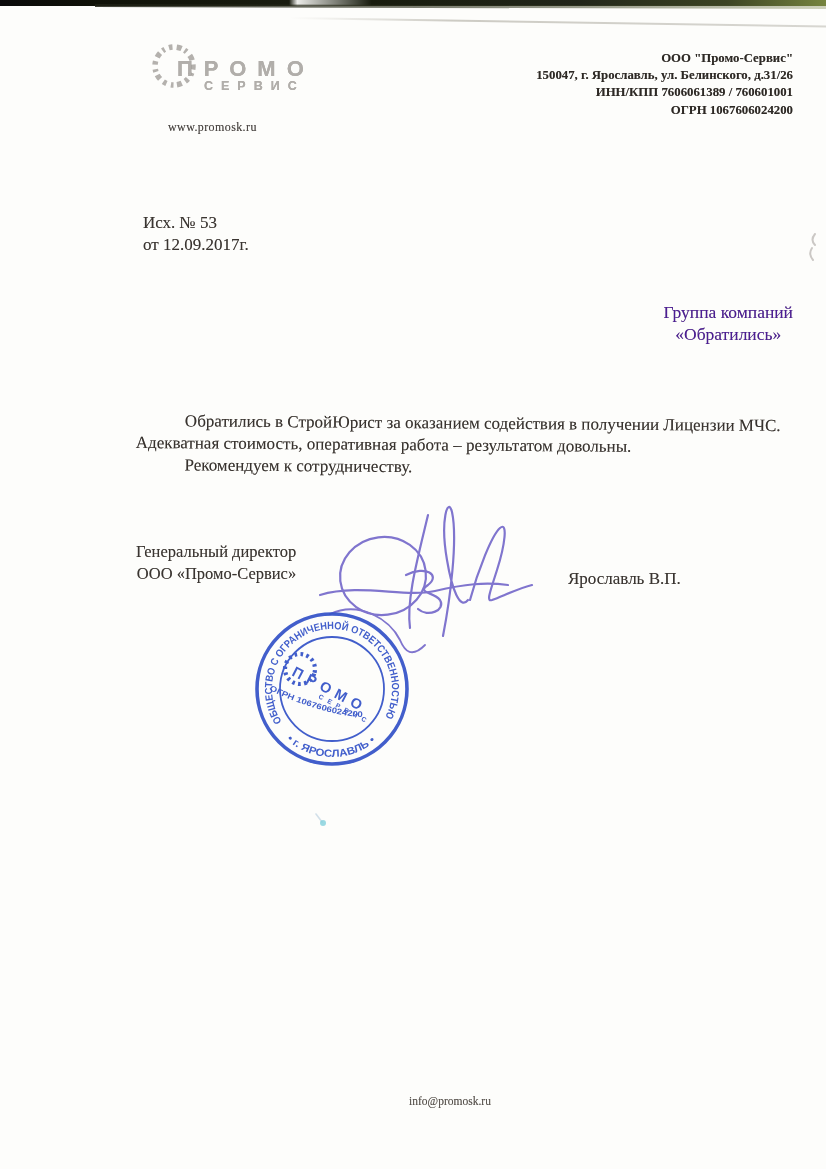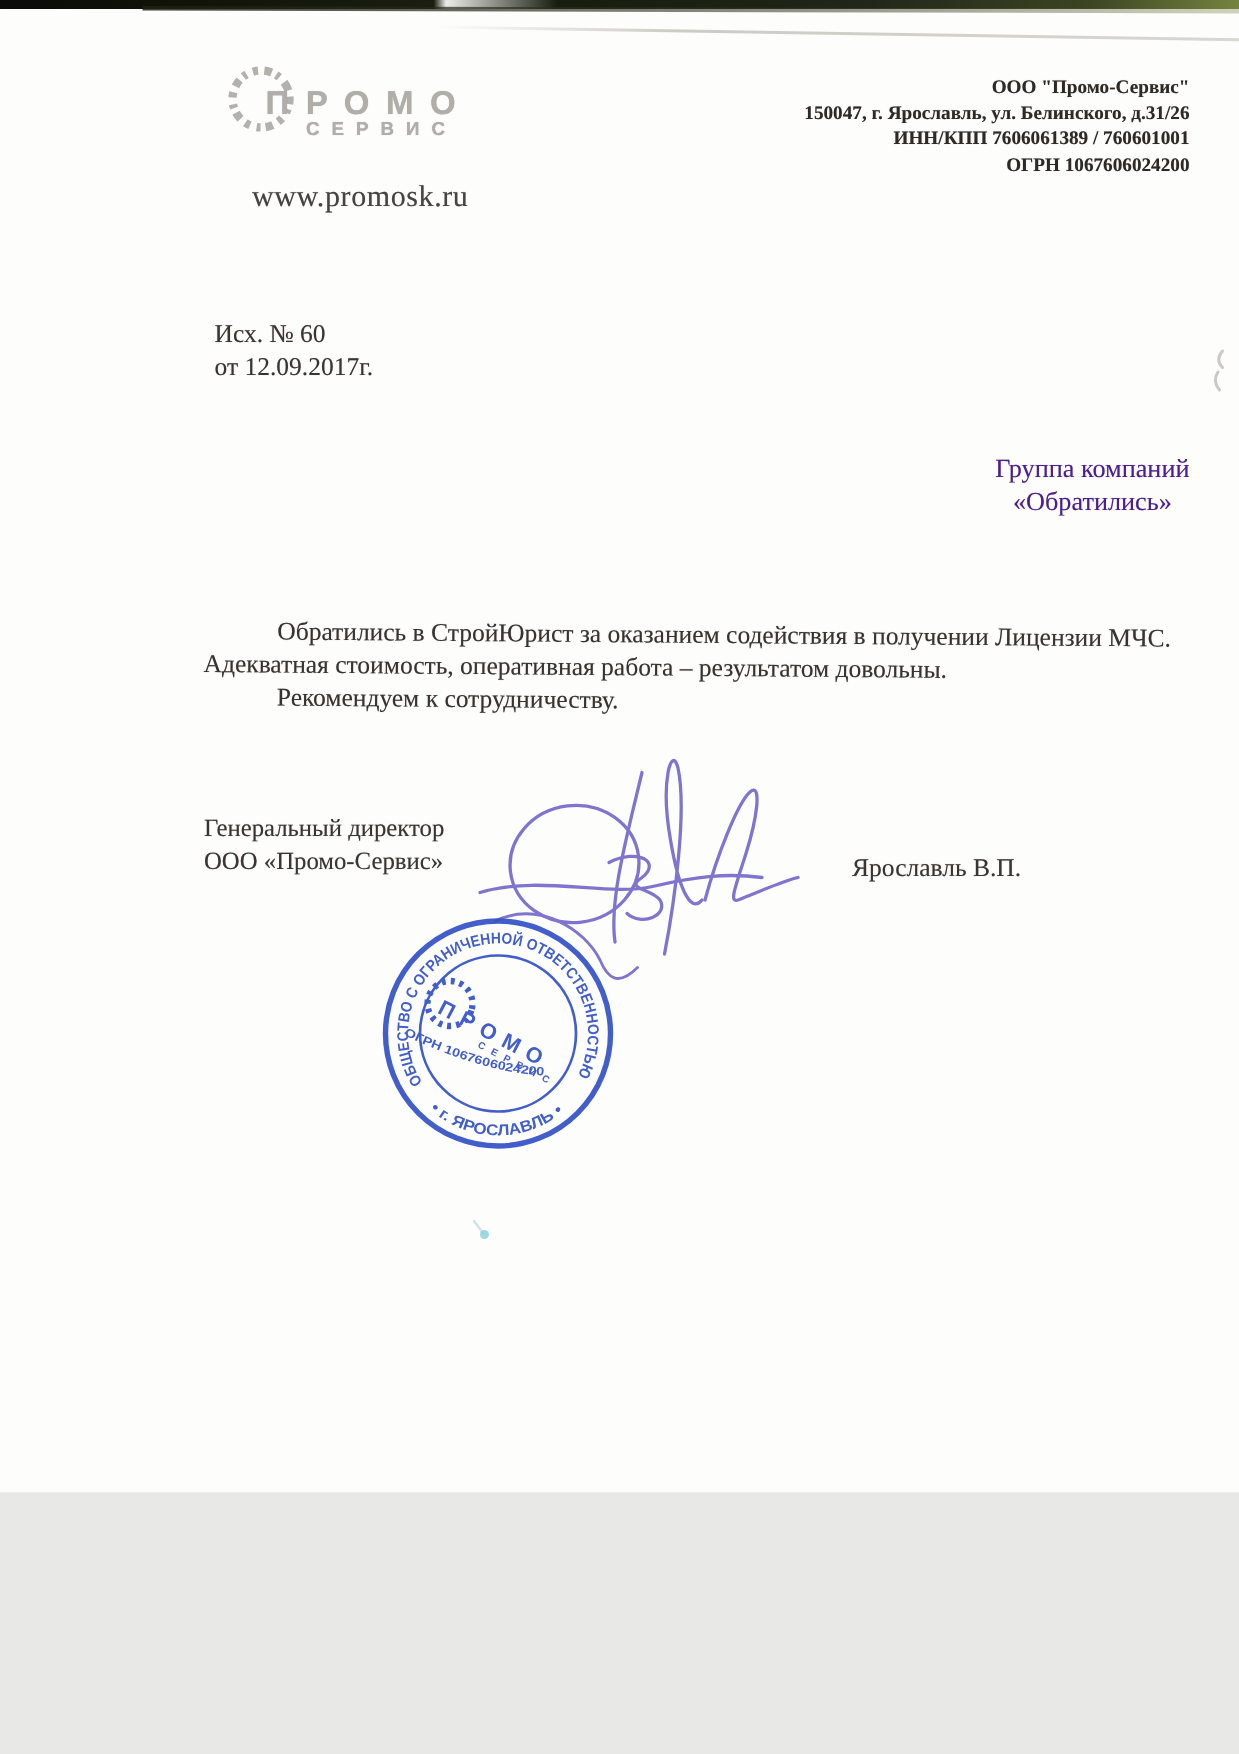--- a/index.html
+++ b/index.html
@@ -1,18 +1,18 @@
 <!DOCTYPE html>
 <html><head>
 <meta charset="utf-8">
 <style>
   html,body{margin:0;padding:0;background:#e8e8e6;}
   .page{
     position:relative;
-    width:826px;height:995px;
+    width:826px;height:1169px;
     margin:0 auto;
     background:#fdfdfb;
     overflow:hidden;
     font-family:"Liberation Serif", serif;
     color:#35302c;
   }
   
   .scan-top-bar{
     position:absolute;top:0;left:0;width:826px;height:6px;
     background:linear-gradient(90deg,#0a0a0a 0%,#101208 12%,#1a1d10 35%,#23271515 36%,#181c0e 45%,#22261a 70%,#3c4423 88%,#76843f 100%);
@@ -38,42 +38,42 @@
     font-family:"Liberation Sans",sans-serif;font-weight:bold;
     font-size:22px;letter-spacing:11px;color:#b1aeaa;white-space:nowrap;
   }
   .logo-subtitle{
     position:absolute;left:204px;top:79px;
     font-family:"Liberation Sans",sans-serif;font-weight:bold;
     font-size:12.5px;letter-spacing:8px;color:#b1aeaa;white-space:nowrap;
   }
   .website{
     position:absolute;left:168px;top:120px;
-    font-size:20px;color:#474340;letter-spacing:.4px;
+    font-size:12px;color:#474340;letter-spacing:.4px;
   }
   .company-info{
     position:absolute;right:33px;top:50px;
     text-align:right;font-weight:bold;font-size:12.8px;line-height:17.2px;
     color:#2d2925;white-space:nowrap;
   }
   
   .reference{position:absolute;left:143px;top:212px;font-size:17px;line-height:22px;color:#3a3531;}
   .recipient{
     position:absolute;right:33px;top:301px;
     text-align:center;font-size:17.5px;line-height:22px;color:#4c1d95;white-space:nowrap;
   }
   
   .body-text{
     position:absolute;left:136px;top:410px;width:684px;
     font-size:17px;line-height:22px;color:#38332f;
     transform:rotate(.45deg);transform-origin:left top;
   }
   .body-text .indent{padding-left:49px;}
   
-  .sig-title{position:absolute;left:136px;top:541px;font-size:16.5px;line-height:21.5px;color:#3a3531;}
+  .sig-title{position:absolute;left:136px;top:541px;font-size:16.5px;line-height:21.5px;color:#3a3531;text-align:right;}
   .signer-name{position:absolute;left:568px;top:569px;font-size:17px;color:#3a3531;}
   .signature-svg{position:absolute;left:300px;top:495px;}
   .stamp-svg{position:absolute;left:242px;top:599px;}
   
   .footer{
     position:absolute;left:240px;top:1094px;width:420px;
     text-align:center;font-size:11.5px;line-height:15px;color:#57524d;
   }
   .soft{text-shadow:0 0 .6px rgba(70,64,58,.45);}
 </style>
@@ -94,21 +94,21 @@
   <div class="website soft">www.promosk.ru</div>
 
   <div class="company-info soft">
     <div>ООО "Промо-Сервис"</div>
     <div>150047, г. Ярославль, ул. Белинского, д.31/26</div>
     <div>ИНН/КПП 7606061389 / 760601001</div>
     <div>ОГРН 1067606024200</div>
   </div>
 
   <div class="reference soft">
-    <div>Исх. № 60</div>
+    <div>Исх. № 53</div>
     <div>от 12.09.2017г.</div>
   </div>
 
   <div class="recipient soft">
     <div>Группа компаний</div>
     <div>«Обратились»</div>
   </div>
 
   <div class="body-text soft">
     <div class="indent">Обратились в СтройЮрист за оказанием содействия в получении Лицензии МЧС.</div>

